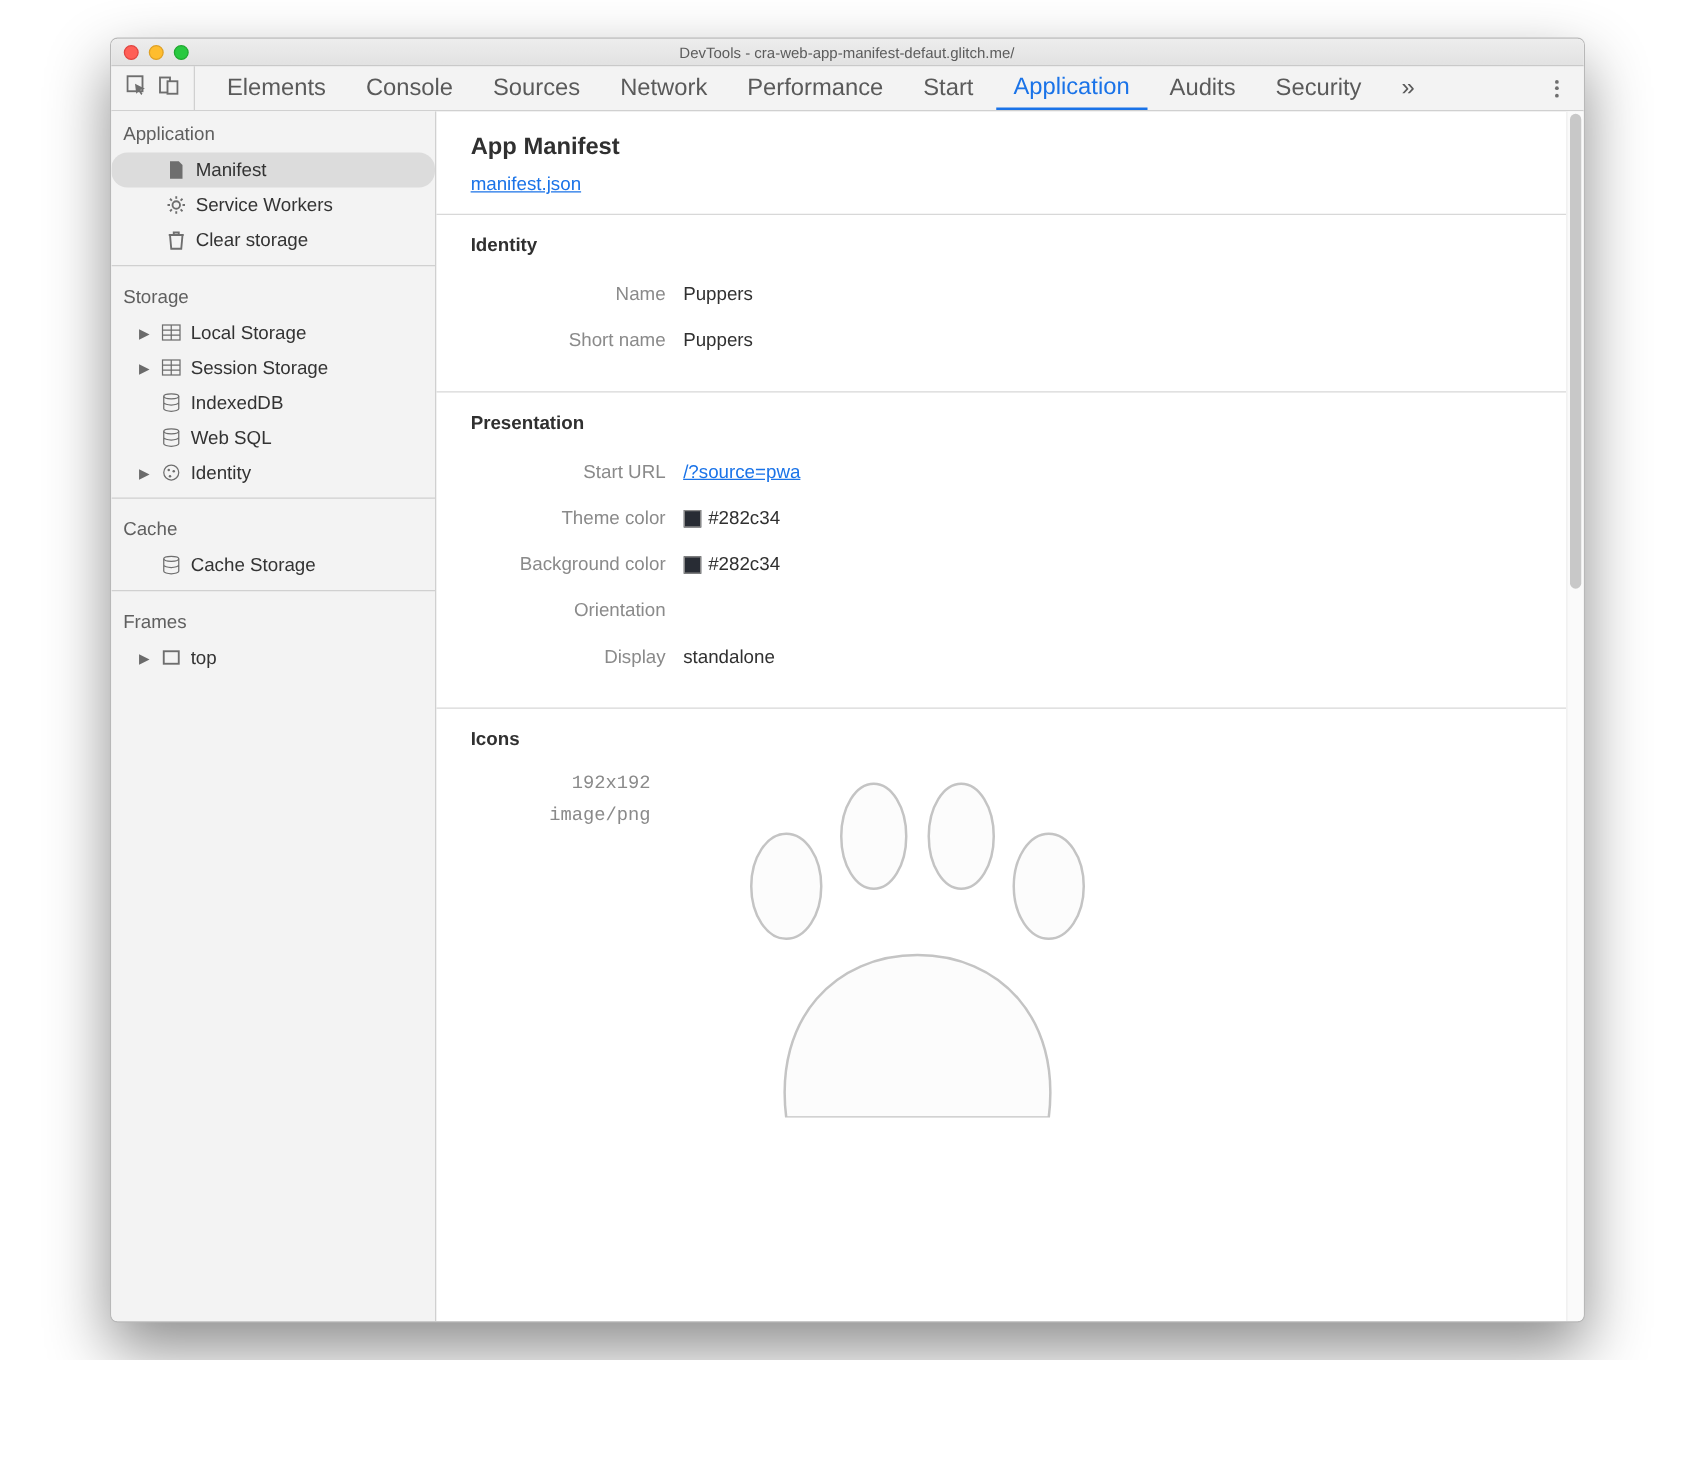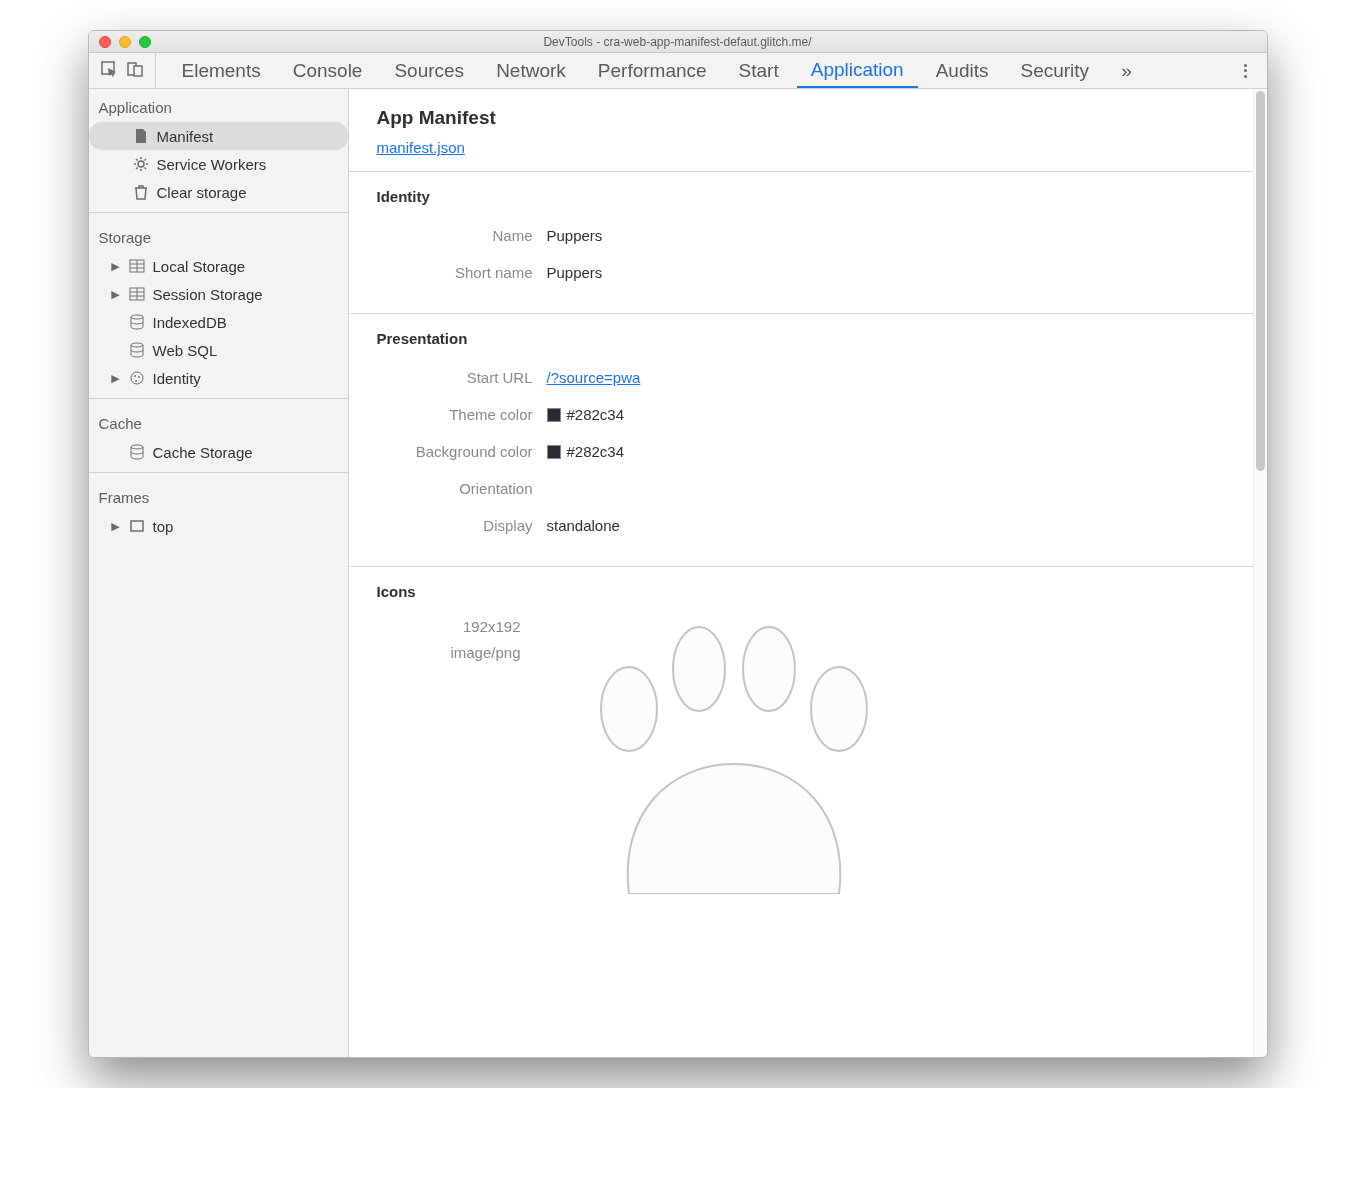--- a/index.html
+++ b/index.html
@@ -91,21 +91,21 @@
   .warn-row { display:flex; align-items:center; gap:8px; font-size:15px; color:#303030; padding-top:6px;}
   .warn-icon { width:0; height:0; border-left:7px solid transparent; border-right:7px solid transparent; border-bottom:12px solid #f2b200;}
   .kv { display:flex; align-items:center; padding:10px 0; font-size:15px;}
   .kv .k { width:170px; text-align:right; padding-right:14px; color:#8a8a8a;}
   .kv .v { color:#303030; display:flex; align-items:center; gap:6px;}
   .kv .v a { color:#1a73e8; text-decoration:underline;}
   .swatch { width:14px; height:14px; border:1px solid #888; display:inline-block;}
   .icons-sec { padding:16px 28px 0 28px; }
   .icons-sec h2 { margin:0 0 14px 0; font-size:15px; font-weight:700; color:#303030;}
   .icon-row { display:flex; align-items:flex-start; gap:28px; }
-  .icon-meta { width:144px; text-align:right; color:#8a8a8a; font-size:15px; line-height:1.7;}
+  .icon-meta { width:144px; text-align:right; color:#8a8a8a; font-size:15px; line-height:1.7;font-family:Liberation Mono, monospace;}
   .paw { width:360px; height:280px; position:relative; }
   .paw svg { width:100%; height:100%; }
 </style>
 </head>
 <body>
 
 <div class="window">
 
   <div class="titlebar">
     <div class="traffic">

